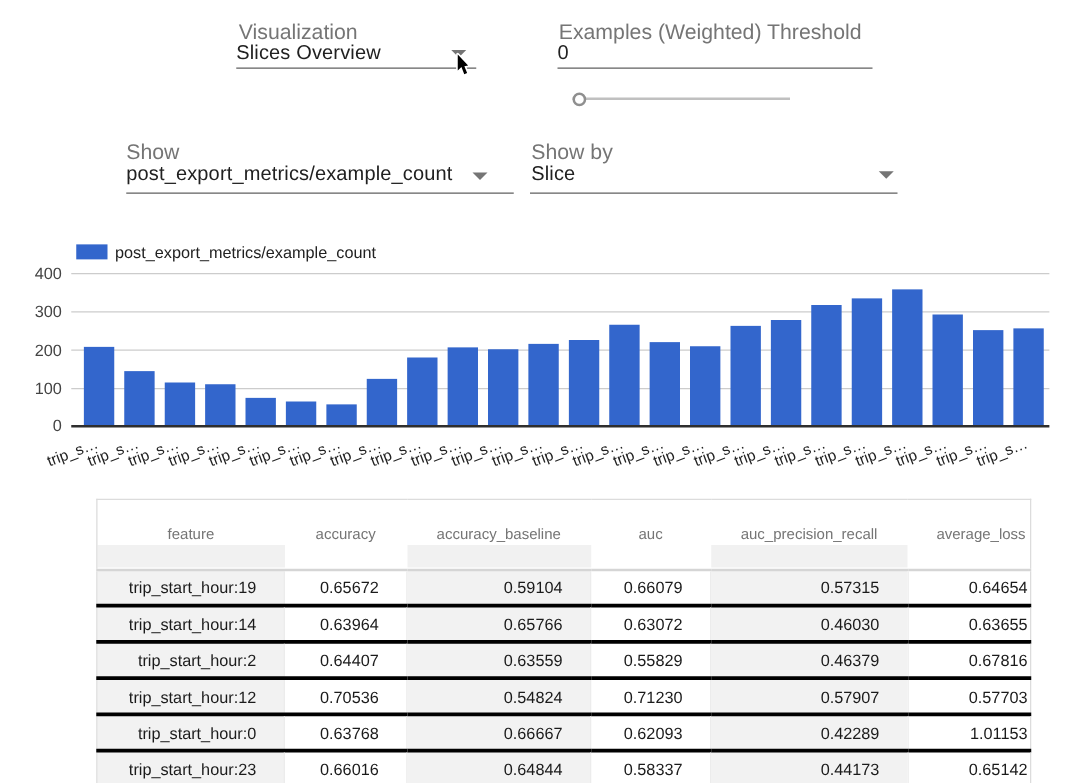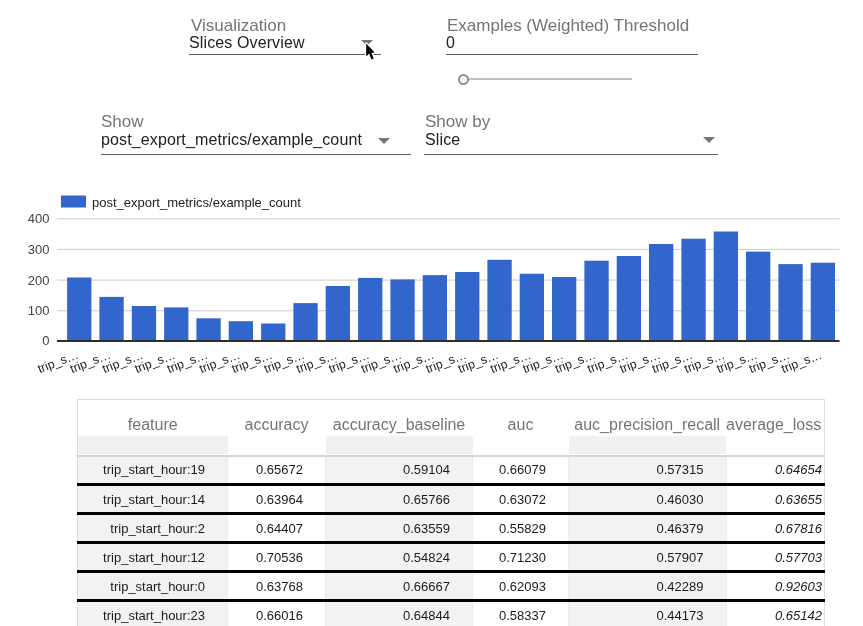--- a/index.html
+++ b/index.html
@@ -6,33 +6,33 @@
   html,body { width:863px; height:626px; background:#ffffff; font-family:"Liberation Sans", sans-serif; overflow:hidden; }
   .abs { position:absolute; }
   .lbl { font-size:17px; color:#757575; }
   .big { font-size:16px; color:#212121; letter-spacing:0.12px; }
   .uline { height:1.4px; background:#606060; }
   .tri { width:0; height:0; border-left:6px solid transparent; border-right:6px solid transparent; border-top:6px solid #757575; }
 
   
   #tbl { border-collapse:collapse; table-layout:fixed; width:746.5px; background:#fff;
          border:1px solid #dcdcdc; font-size:13px; color:#1b1b1b; }
-  #tbl th.h { font-size:16px; color:#757575; font-weight:normal; text-align:center;
+  #tbl th.h { font-size:12px; color:#757575; font-weight:normal; text-align:center;
                height:36px; vertical-align:bottom; padding-bottom:2px; border-bottom:none; }
   #tbl th.hr { text-align:right; padding-right:3px; }
   #tbl td { border-right:1px solid #ececec; }
   #tbl td:last-child { border-right:none; }
   #tbl tr.filter td { height:20px; border-bottom:2px solid #d5d5d5; border-right:none; }
   .fbox { height:18px; }
   td.fg .fbox { background:#f1f1f1; }
   #tbl tbody td { height:29px; text-align:right; border-bottom:3px solid #000000; }
   td.odd { background:#f2f2f2; }
   td.even { background:#ffffff; }
   .pr24 { padding-right:22px; }
-  .pr3 { padding-right:1.5px;font-style:italic; }
+  .pr3 { padding-right:1.5px; }
 </style>
 </head>
 <body>
 
 <div class="abs lbl" style="left:191px; top:16px;">Visualization</div>
 <div class="abs big" style="left:189px; top:34px;text-align:center;">Slices Overview</div>
 <div class="abs uline" style="left:189px; top:54px; width:192px;"></div>
 <div class="abs tri" style="left:361px; top:40px;"></div>
 
 <div class="abs lbl" style="left:447px; top:16px;">Examples (Weighted) Threshold</div>
@@ -199,21 +199,21 @@
         <td class="even pr24">0.71230</td>
         <td class="odd pr24">0.57907</td>
         <td class="even pr3">0.57703</td>
       </tr>
       <tr>
         <td class="odd pr24">trip_start_hour:0</td>
         <td class="even pr24">0.63768</td>
         <td class="odd pr24">0.66667</td>
         <td class="even pr24">0.62093</td>
         <td class="odd pr24">0.42289</td>
-        <td class="even pr3">0.92603</td>
+        <td class="even pr3">1.01153</td>
       </tr>
       <tr>
         <td class="odd pr24">trip_start_hour:23</td>
         <td class="even pr24">0.66016</td>
         <td class="odd pr24">0.64844</td>
         <td class="even pr24">0.58337</td>
         <td class="odd pr24">0.44173</td>
         <td class="even pr3">0.65142</td>
       </tr>
     </tbody>

